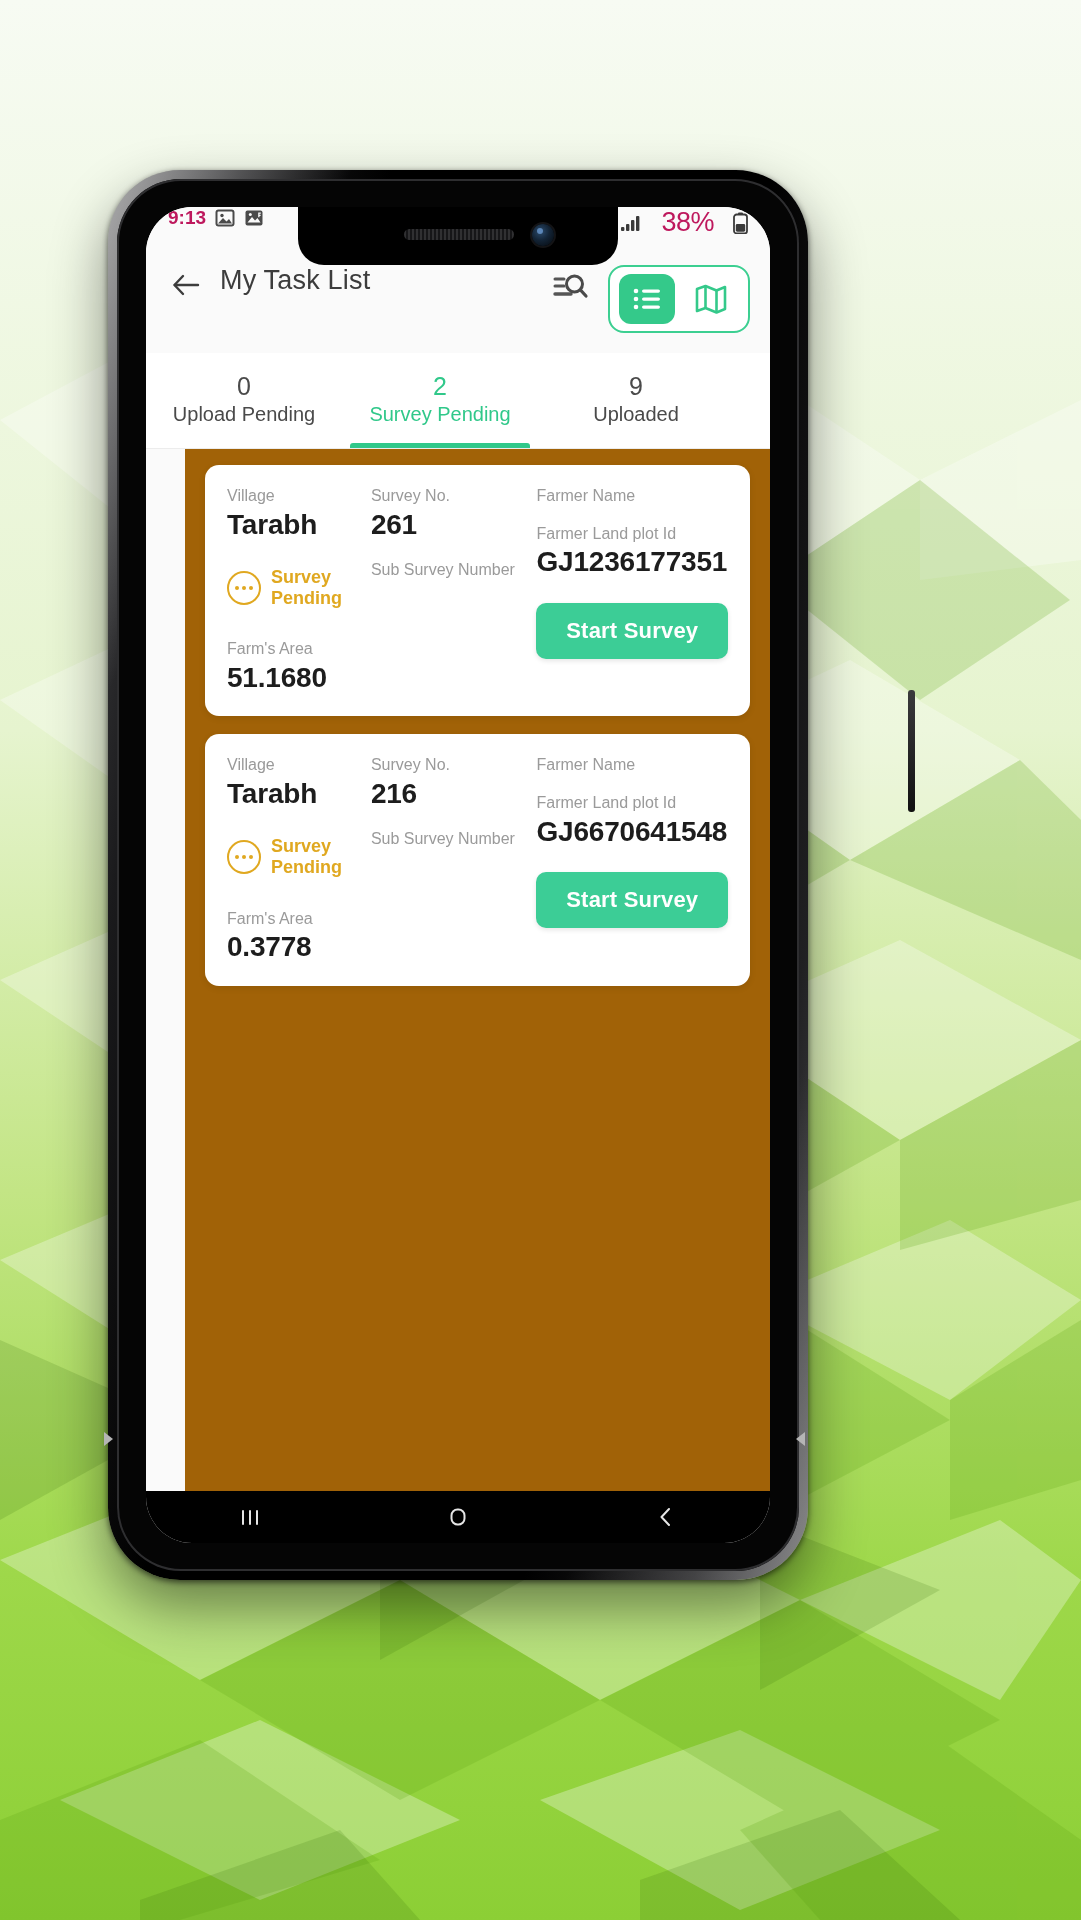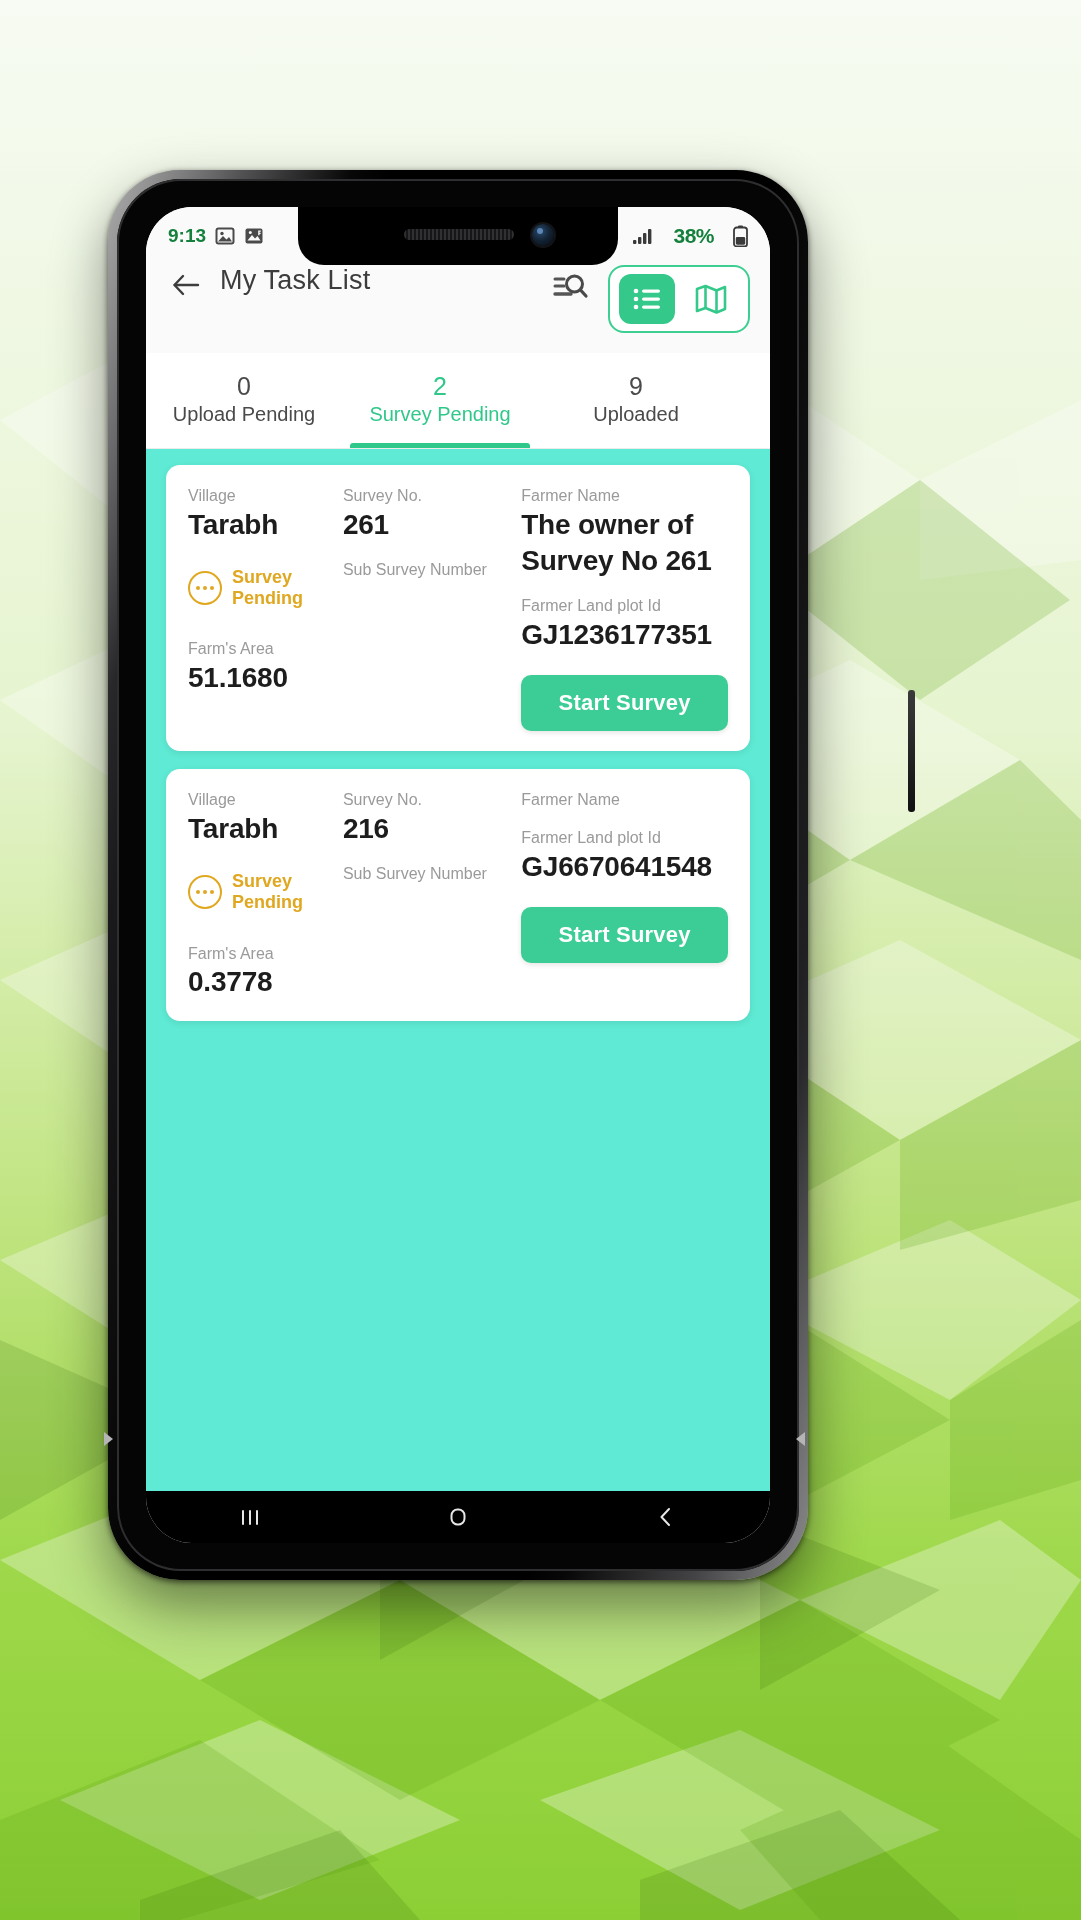--- a/index.html
+++ b/index.html
@@ -76,30 +76,30 @@
   }
   #cam::after{
     content:""; position:absolute; left:5px; top:4px; width:6px;height:6px;border-radius:50%;
     background:rgba(120,170,230,.65);
   }
 
   
   #statusbar{
     position:relative; z-index:20;
     height:58px; padding:0 22px;
-    display:flex; align-items:center; justify-content:space-between;
-    background:#fafafa; color:#15803d;
+    display:flex; align-items:flex-start; justify-content:space-between;
+    background:#fafafa; color:#be185d;
     font-size:19px; font-weight:600;
   }
   .sb-left{ display:flex; align-items:center; gap:9px; }
   .sb-right{ display:flex; align-items:center; gap:19px; }
   .sb-icon{ display:inline-flex; align-items:center; }
   #net4g{ display:flex; flex-direction:column; align-items:center; line-height:1; font-size:10px; font-weight:700; letter-spacing:-.2px;}
   #net4g .arr{ font-size:10px; margin-top:-1px; }
-  #batt-pct{ font-size:21px; font-weight:700; letter-spacing:-.5px; }
+  #batt-pct{ font-size:27px; font-weight:400; letter-spacing:-.5px; }
 
   
   #appbar{
     height:88px; padding:0 20px;
     display:flex; align-items:flex-start; gap:14px;
     background:#fafafa;
   }
   #back-arrow{ width:40px; height:40px; display:flex;align-items:center;justify-content:center; cursor:pointer;}
   #title{ font-size:27px; color:#3c3c3c; font-weight:400; letter-spacing:.2px; flex:0 0 auto; }
   .spacer{ flex:1 1 auto; }
@@ -131,24 +131,25 @@
   .tab .cnt{ font-size:25px; color:#4a4a4a; font-weight:400; line-height:1; }
   .tab .lbl{ font-size:20px; color:#4a4a4a; font-weight:400; white-space:nowrap; }
   .tab.active .cnt, .tab.active .lbl{ color:#30c88a; }
   .tab.active::after{
     content:""; position:absolute; left:8px; right:8px; bottom:0; height:5px;
     background:#30c88a; border-radius:3px 3px 0 0;
   }
 
   
   #list{
-    background:#5eead4;
+    background:#a16207;
     padding:16px 20px 0 20px;
     height:calc(1336px - 58px - 88px - 96px - 52px);
     overflow:hidden;
+    margin-left:39px;
   }
   .card{
     background:#fff;
     border-radius:14px;
     box-shadow:0 2px 7px rgba(0,0,0,.09);
     padding:20px 22px 20px 22px;
     margin-bottom:18px;
     display:grid;
     grid-template-columns:1.08fr 1.25fr 1.5fr;
     column-gap:6px;
@@ -400,21 +401,20 @@
       <div class="col">
         <span class="fld-label">Survey No.</span>
         <span class="fld-value">261</span>
         <div class="gap-s"></div>
         <span class="fld-label">Sub Survey Number</span>
         <span class="fld-value"></span>
       </div>
 
       <div class="col">
         <span class="fld-label">Farmer Name</span>
-        <span class="fld-value">The owner of Survey No 261</span>
         <div class="gap-s"></div>
         <span class="fld-label">Farmer Land plot Id</span>
         <span class="fld-value">GJ1236177351</span>
         <button class="btn-start">Start Survey</button>
       </div>
     </div>
 
     <div class="card">
       <div class="col">
         <span class="fld-label">Village</span>

